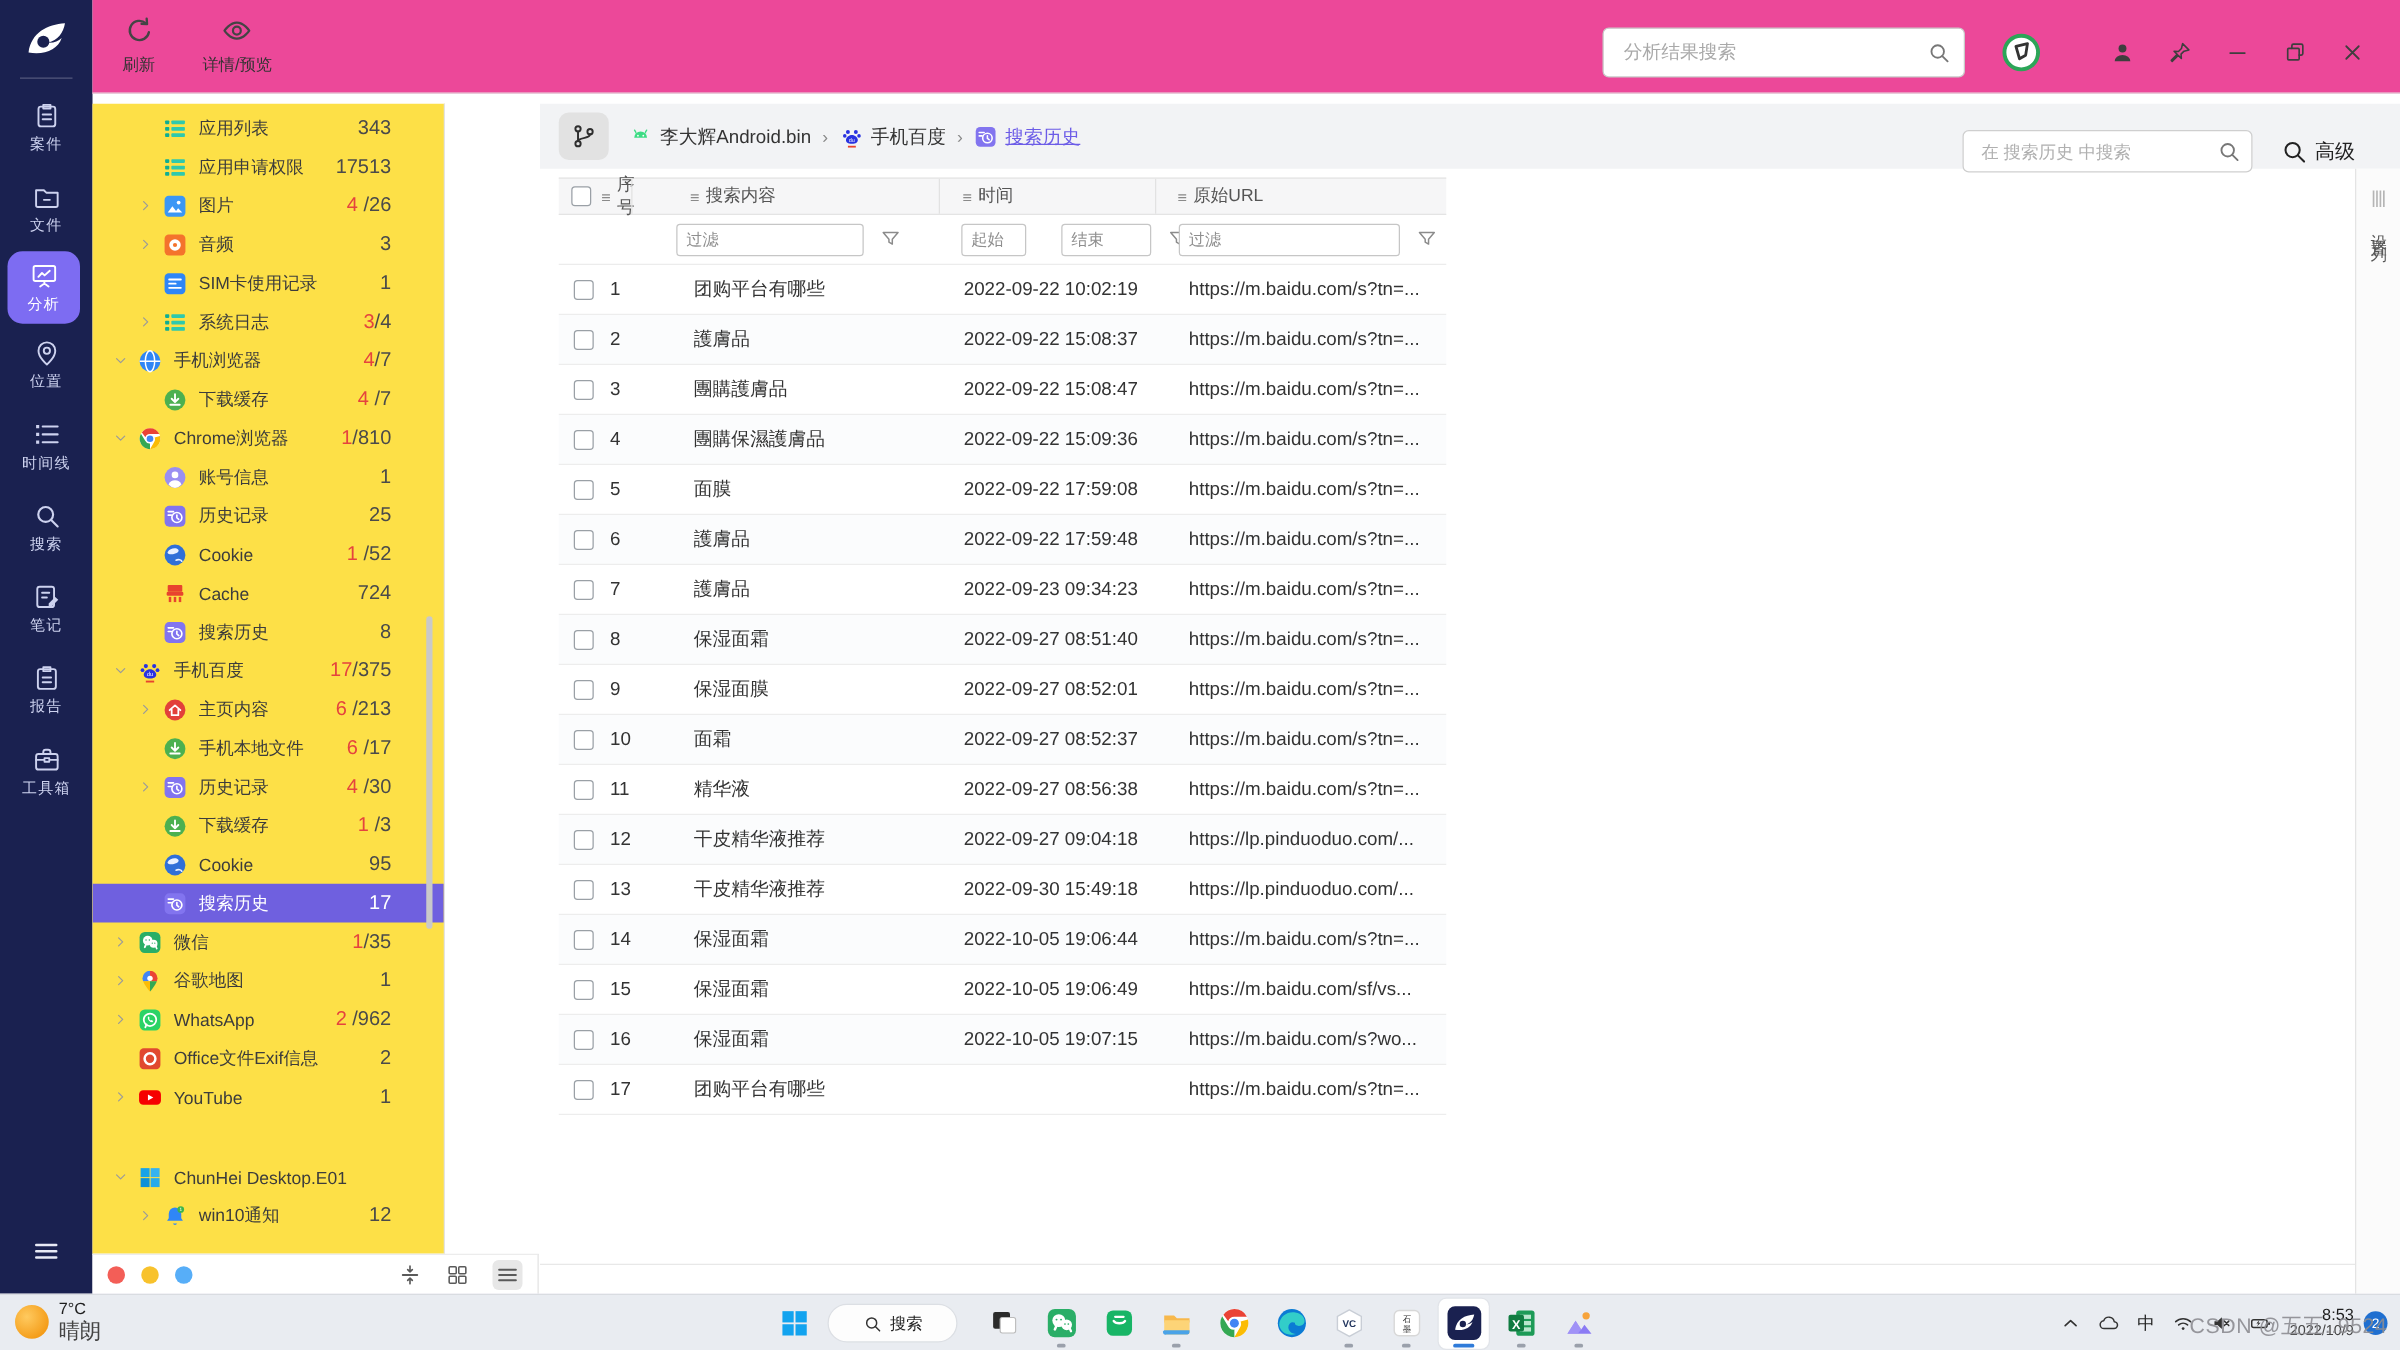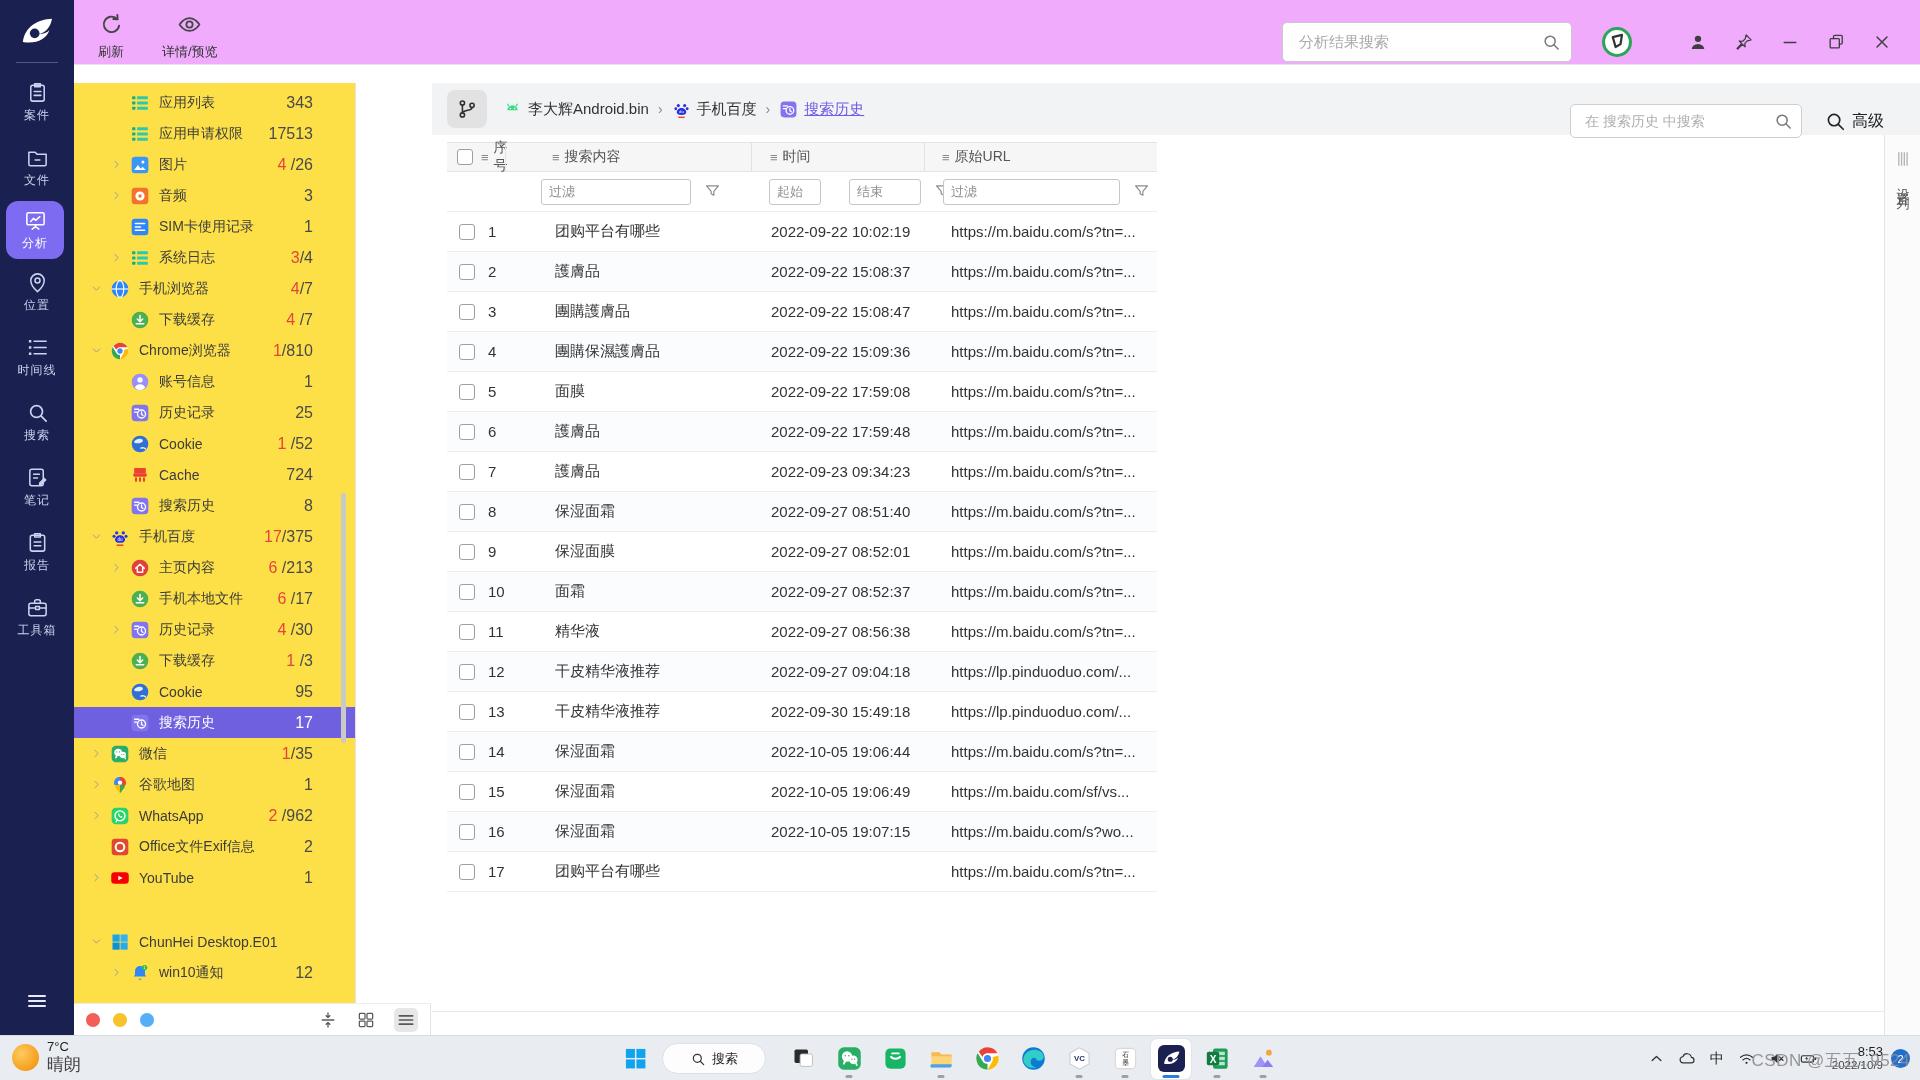--- a/index.html
+++ b/index.html
@@ -10,21 +10,21 @@
   #rail{position:absolute;left:0;top:0;width:74px;height:1035px;background:#1a2150;display:flex;flex-direction:column;align-items:center;}
   #logo{width:40px;height:40px;margin:12px 0 10px;}
   #rail .divider{width:42px;height:1px;background:rgba(255,255,255,.25);margin-bottom:6px;}
   .rail-item{width:62px;height:63px;display:flex;flex-direction:column;align-items:center;justify-content:center;color:#cdd2ef;cursor:pointer;border-radius:12px;margin-top:2px;}
   .rail-item .ric{width:23px;height:23px;}
   .rail-item .rlabel{font-size:12px;margin-top:3px;letter-spacing:1px;}
   .rail-item.active{background:#7d6cf2;color:#fff;width:58px;height:58px;}
   #rail-menu{position:absolute;bottom:22px;left:50%;transform:translateX(-50%);width:24px;height:24px;color:#e8eaf6;cursor:pointer;}
 
   
-  #topbar{position:absolute;left:74px;top:0;width:1846px;height:65px;background:#f0abfc;border-bottom:1px solid #e6e6e6;}
+  #topbar{position:absolute;left:74px;top:0;width:1846px;height:75px;background:#ec4899;border-bottom:1px solid #e6e6e6;}
   .tool{position:absolute;top:12px;display:flex;flex-direction:column;align-items:center;color:#3c3c3c;cursor:pointer;}
   .tool .tic{width:25px;height:25px;color:#444;}
   .tool .tlabel{font-size:13px;margin-top:6px;color:#333;}
   #tool-refresh{left:24px;}
   #tool-preview{left:88px;}
   #topbar-right{position:absolute;right:28px;top:0;height:83px;display:flex;align-items:center;}
   #global-search{width:290px;height:40px;border:1px solid #c9c9c9;border-radius:5px;display:flex;align-items:center;padding:0 10px 0 14px;background:#fff;}
   #global-search input{flex:1;border:none;outline:none;font-size:15px;color:#333;}
   #global-search input::placeholder{color:#a9a9a9;}
   .mag{width:20px;height:20px;color:#777;}

